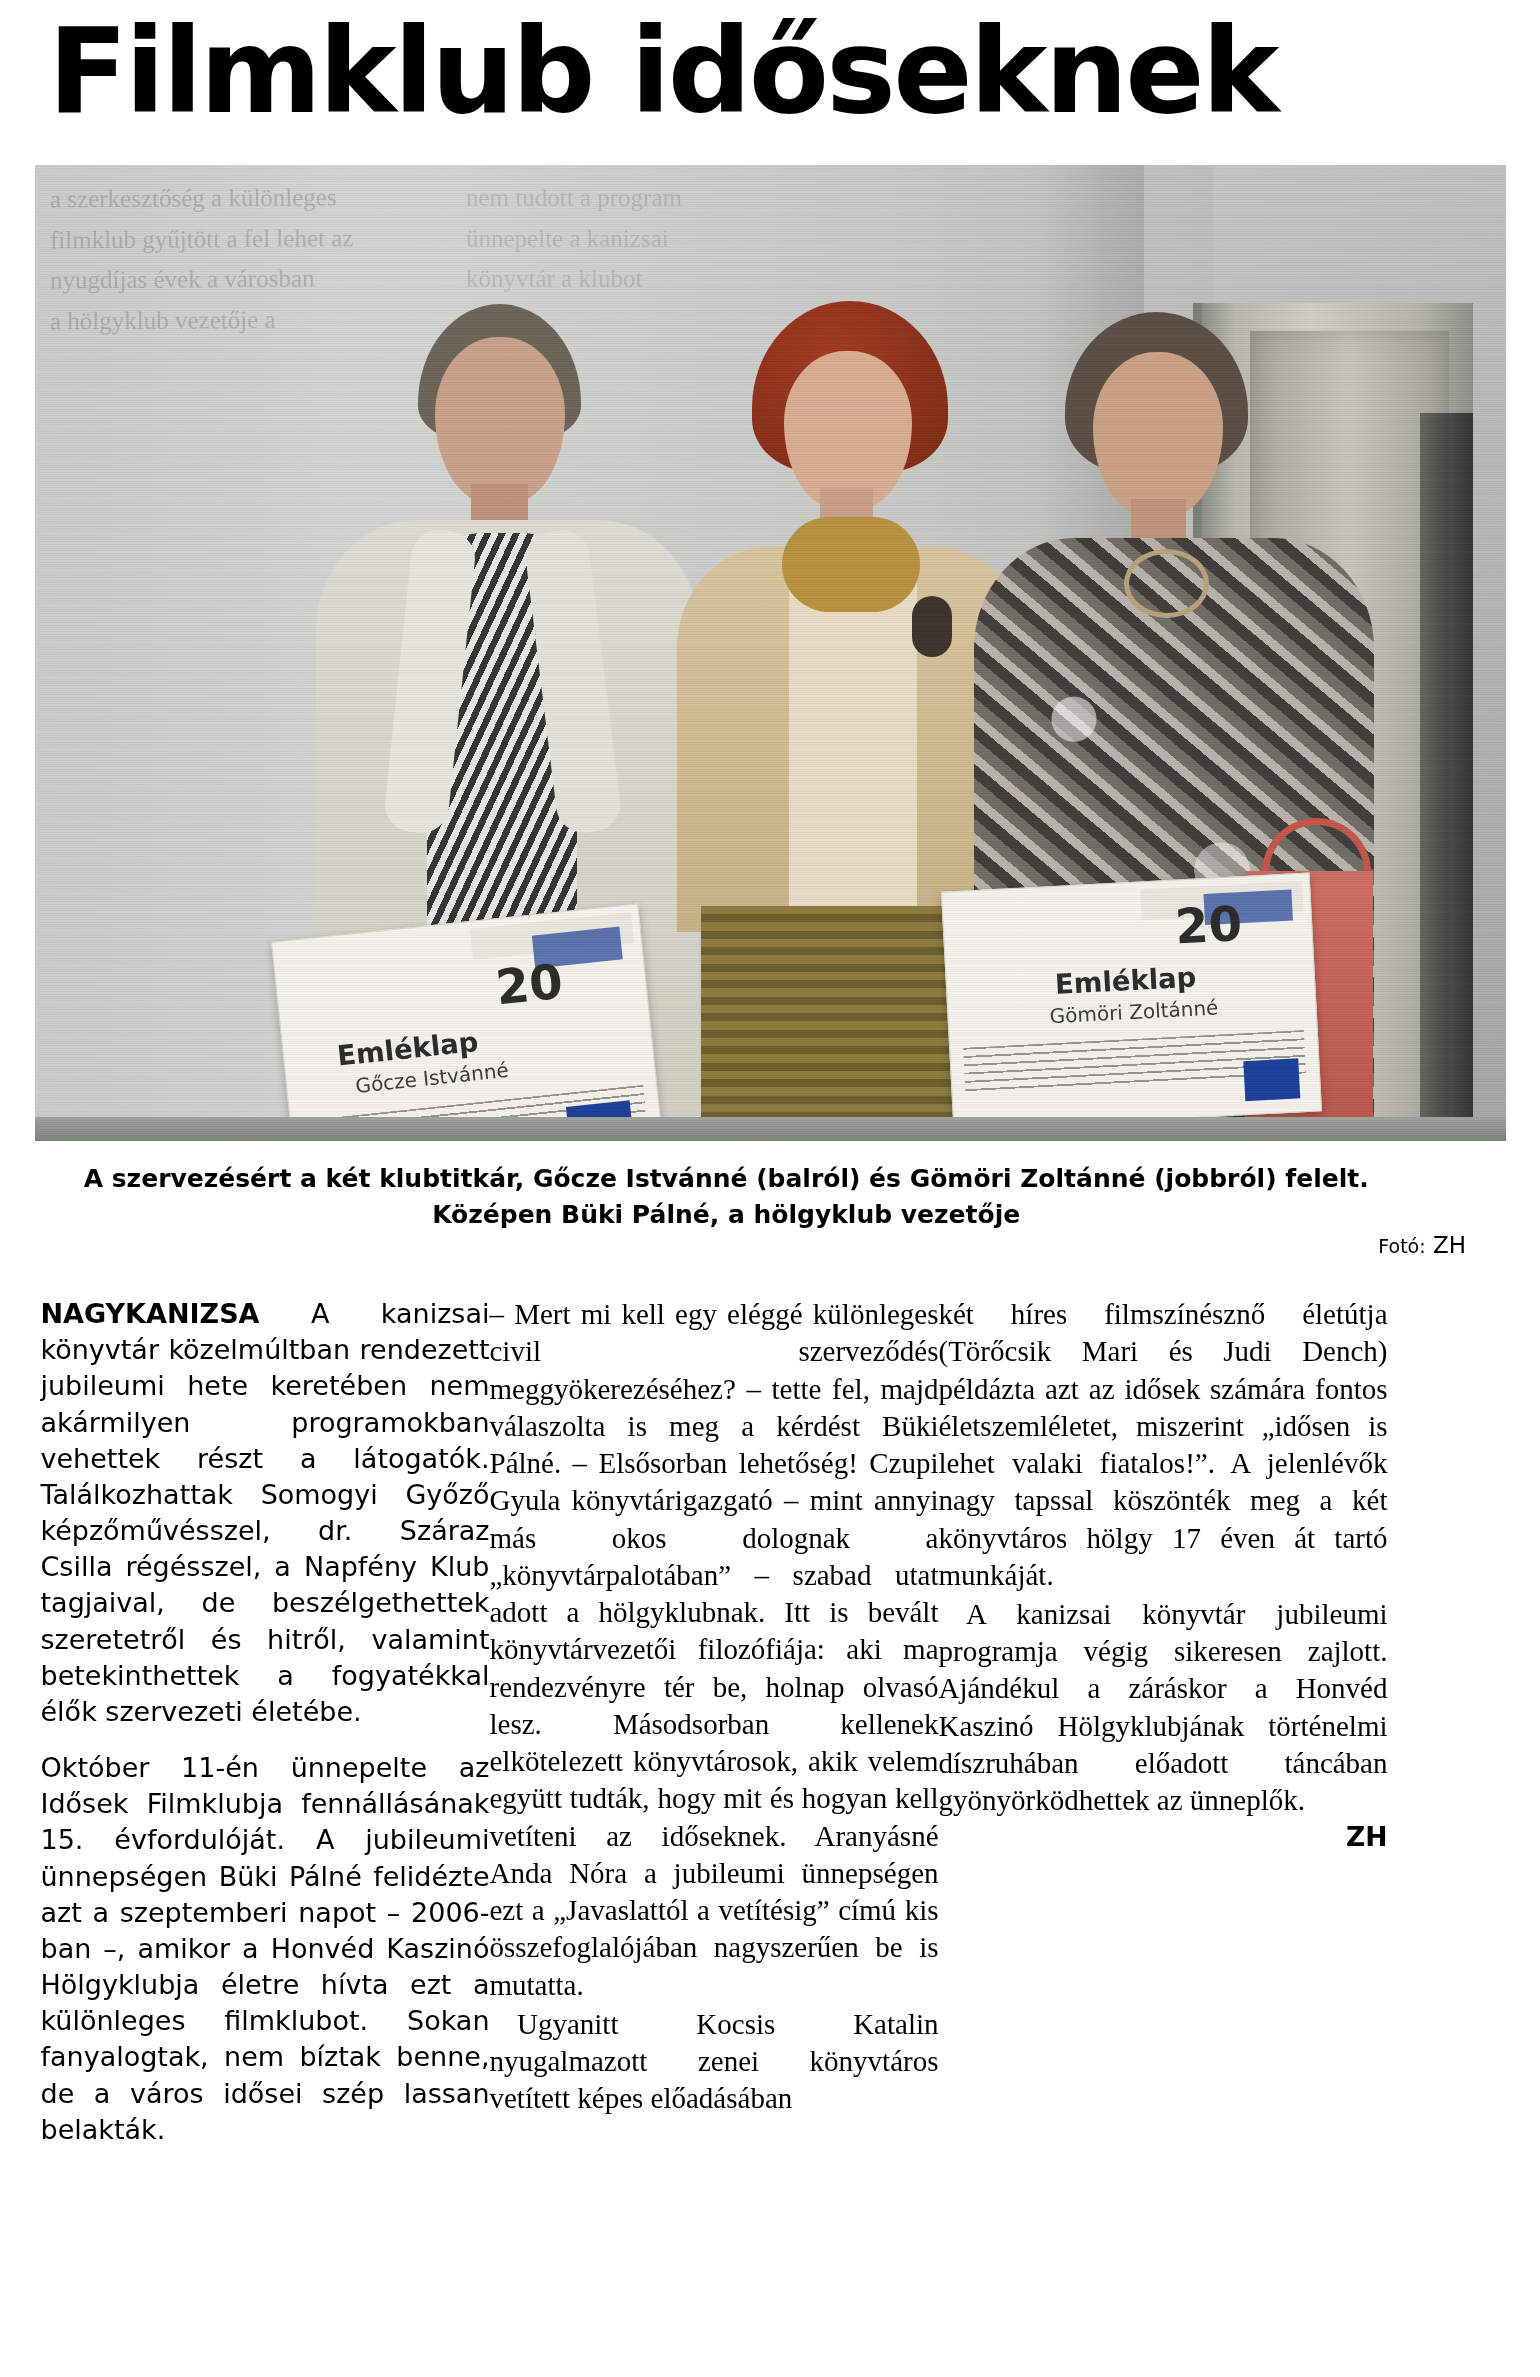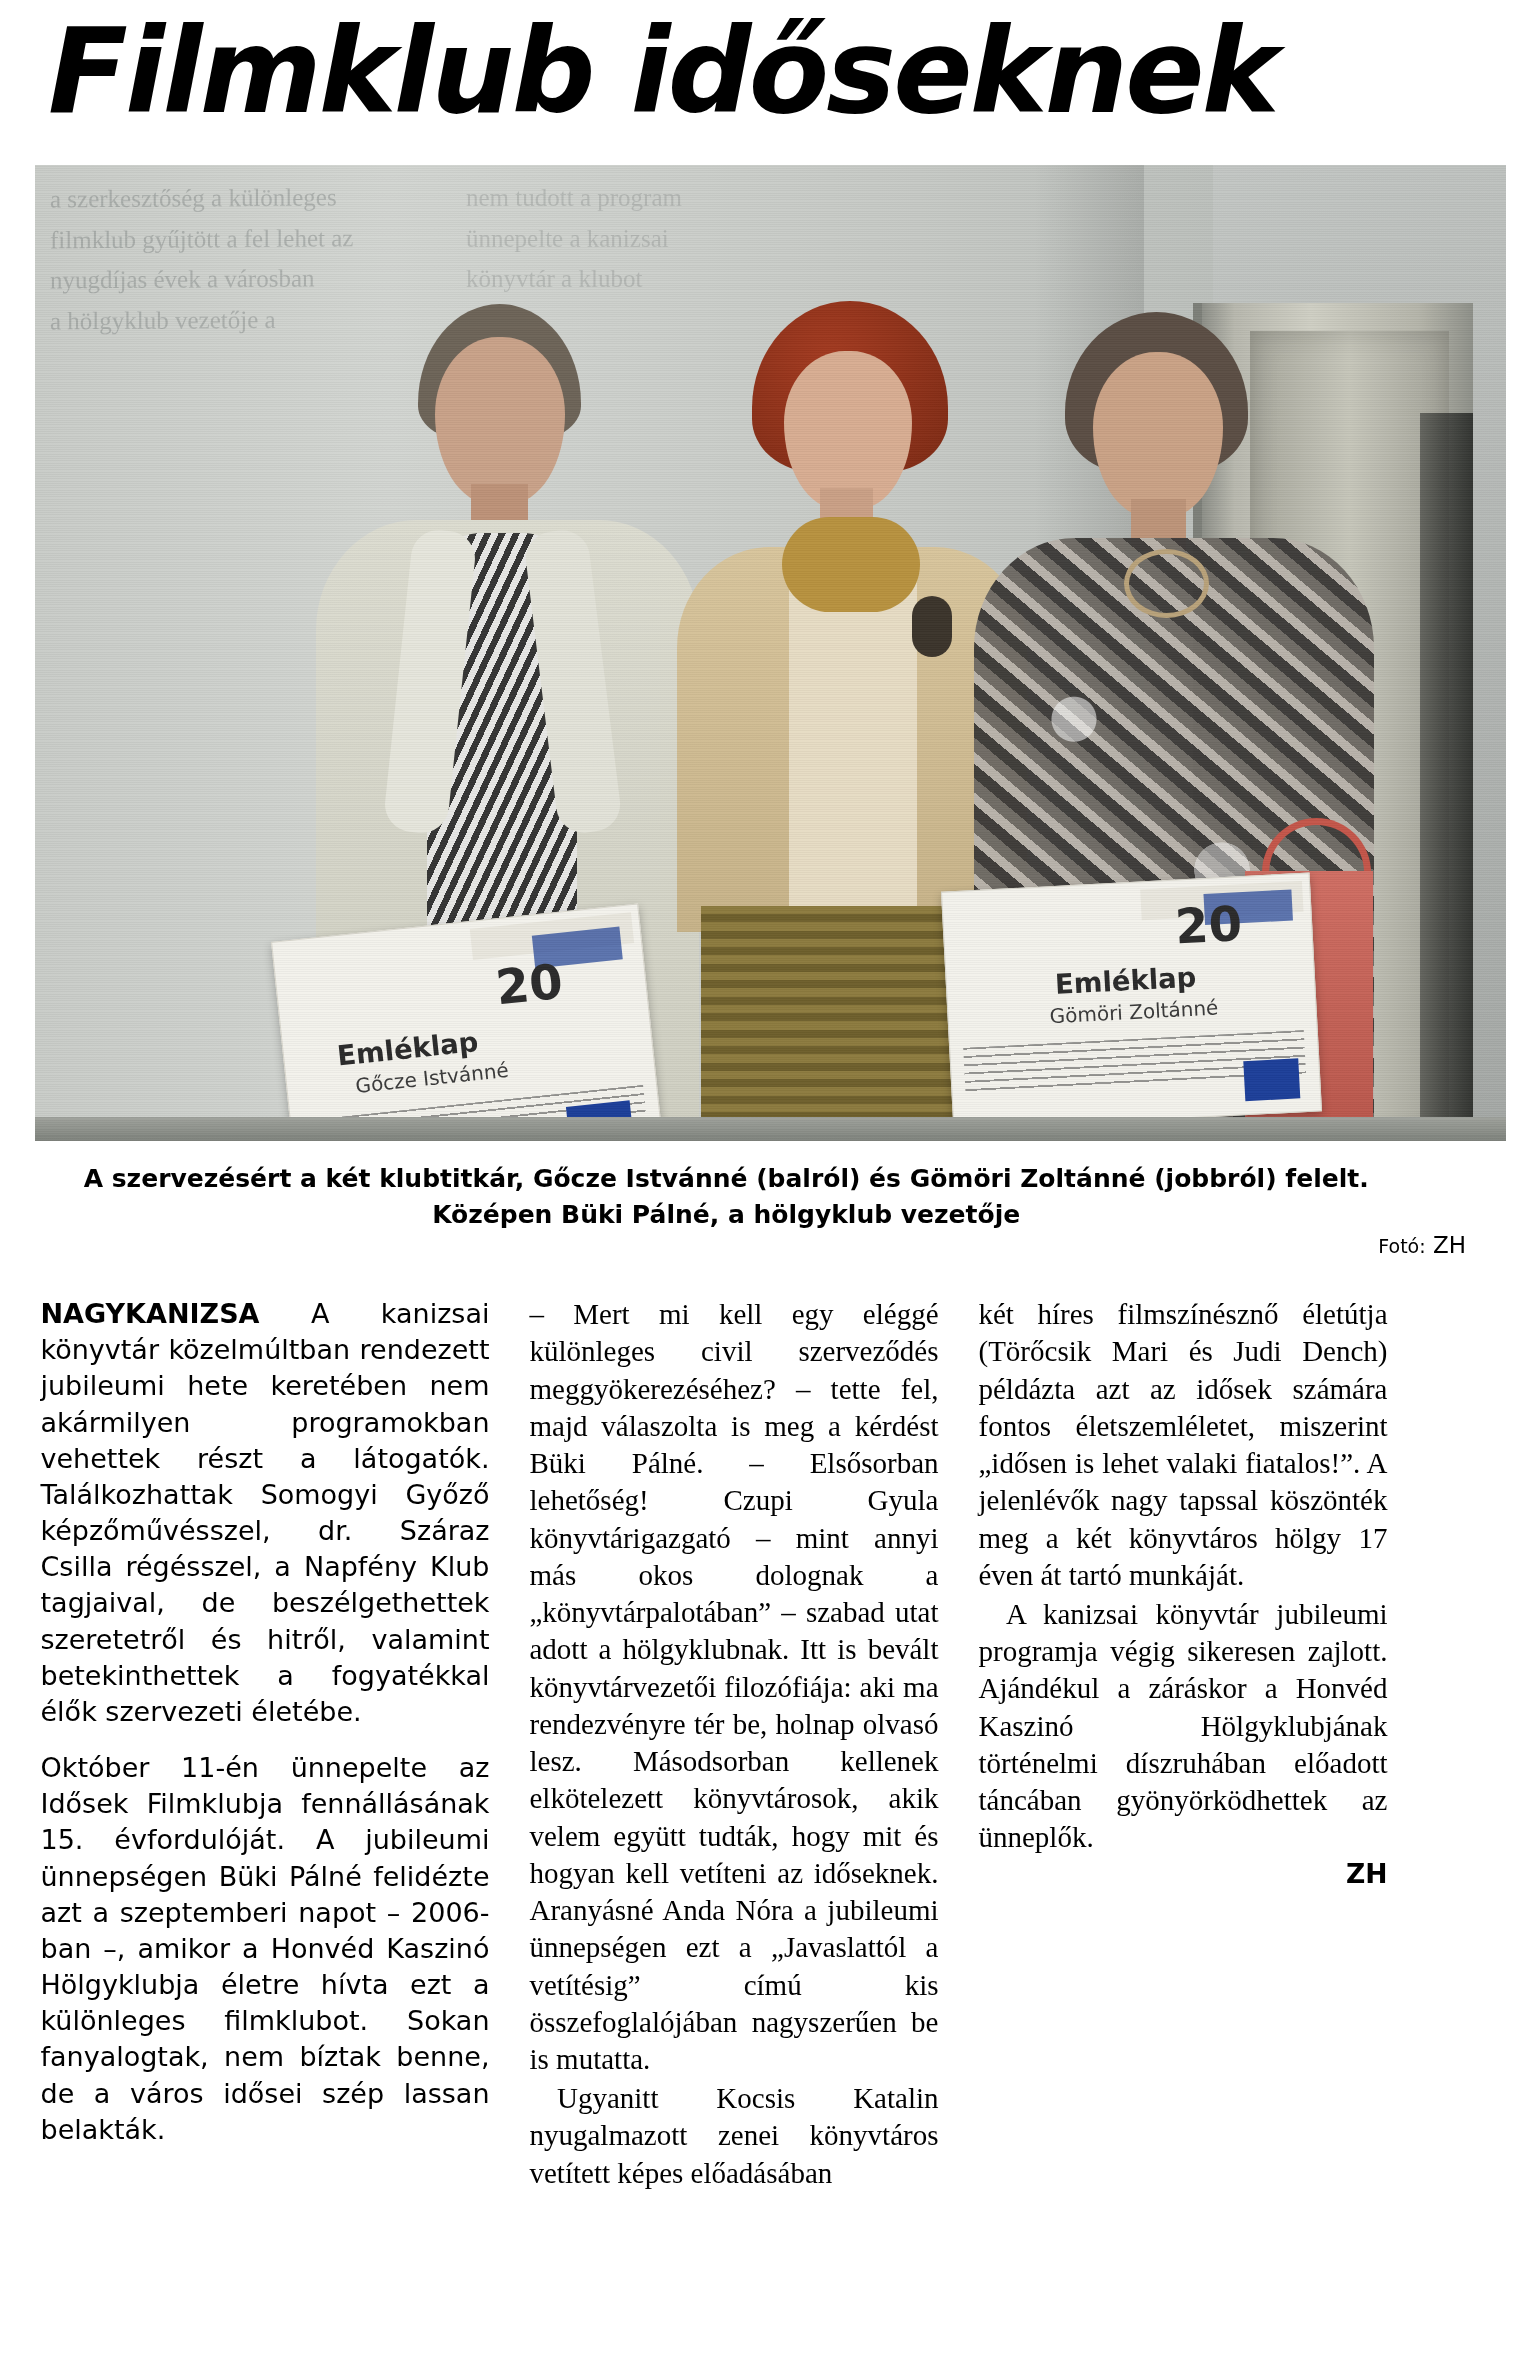--- a/index.html
+++ b/index.html
@@ -23,21 +23,20 @@
   }
   
   .headline {
     font-family: "DejaVu Sans", sans-serif;
     font-weight: bold;
     font-size: 117px;
     line-height: 1.0;
     letter-spacing: -2.8px;
     margin: 13px 0 0 13px;
     white-space: nowrap;
-    font-style: italic;
   }
   
   .photo-wrap {
     position: relative;
     margin: 35px 0 0 0;
     width: 1471px;
     height: 976px;
     overflow: hidden;
     background: #b9bdbc;
   }
@@ -263,21 +262,21 @@
     hyphens: manual;
   }
   
   .col-1 p {
     font-family: "DejaVu Sans", sans-serif;
     font-size: 27px;
     line-height: 1.34;
   }
   .col-1 p + p { margin-top: 20px; }
   .col-2 p + p, .col-3 p + p { margin-top: 1.8px; }
-  .col-2 p, .col-3 p { text-indent: 27.5px; margin-left: 40px; }
+  .col-2 p, .col-3 p { text-indent: 27.5px; }
   .col-2 p.noindent, .col-3 p.noindent { text-indent: 0; }
   .dateline {
     font-family: "DejaVu Sans", sans-serif;
     font-weight: bold;
   }
   .signature {
     font-family: "DejaVu Sans", sans-serif;
     font-weight: bold;
     text-align: right;
     font-size: 26.6px;

